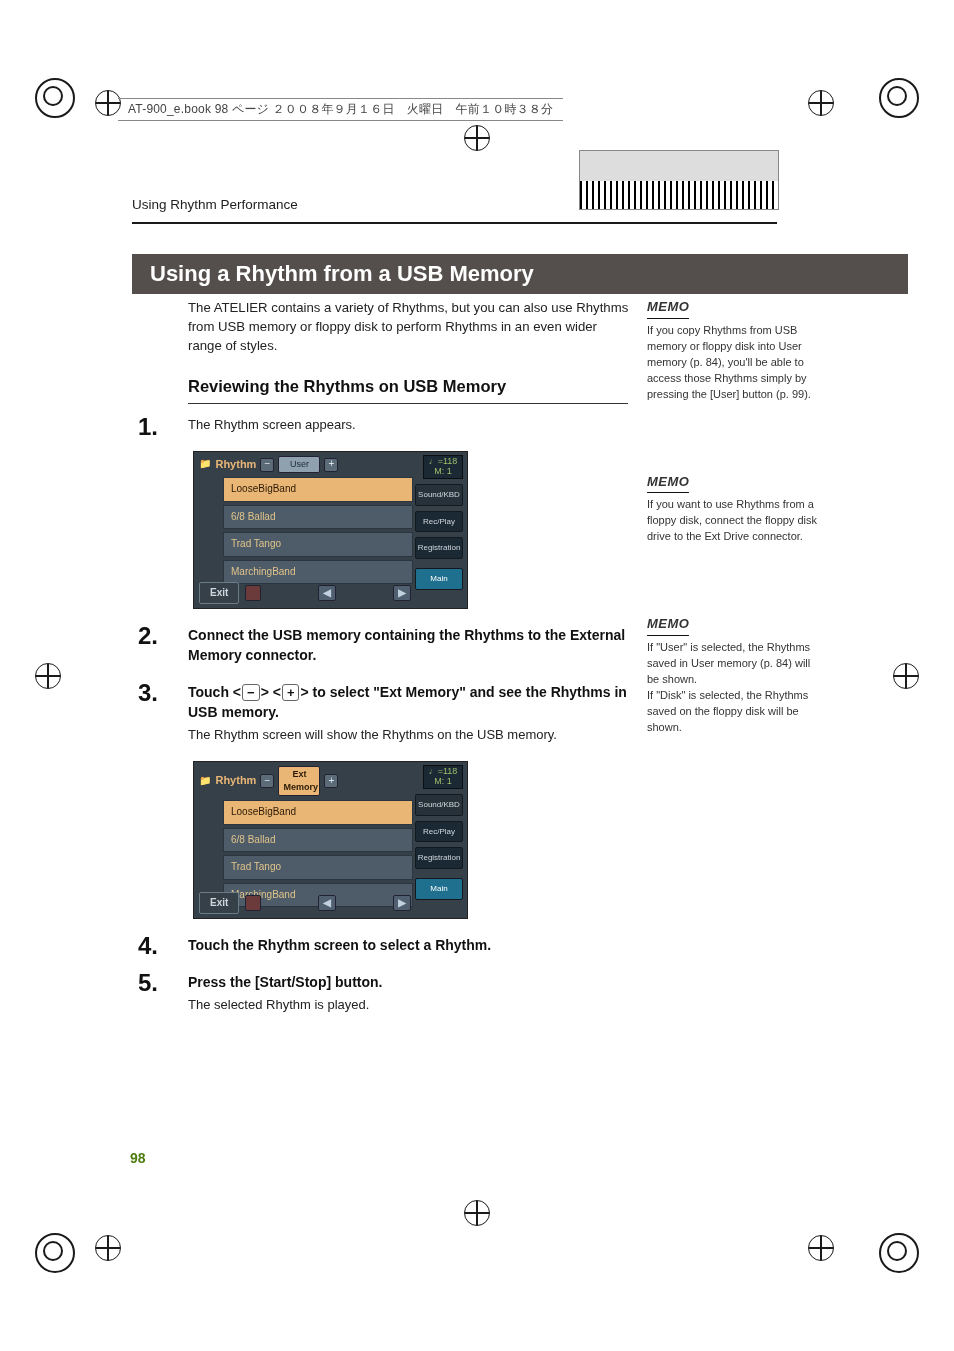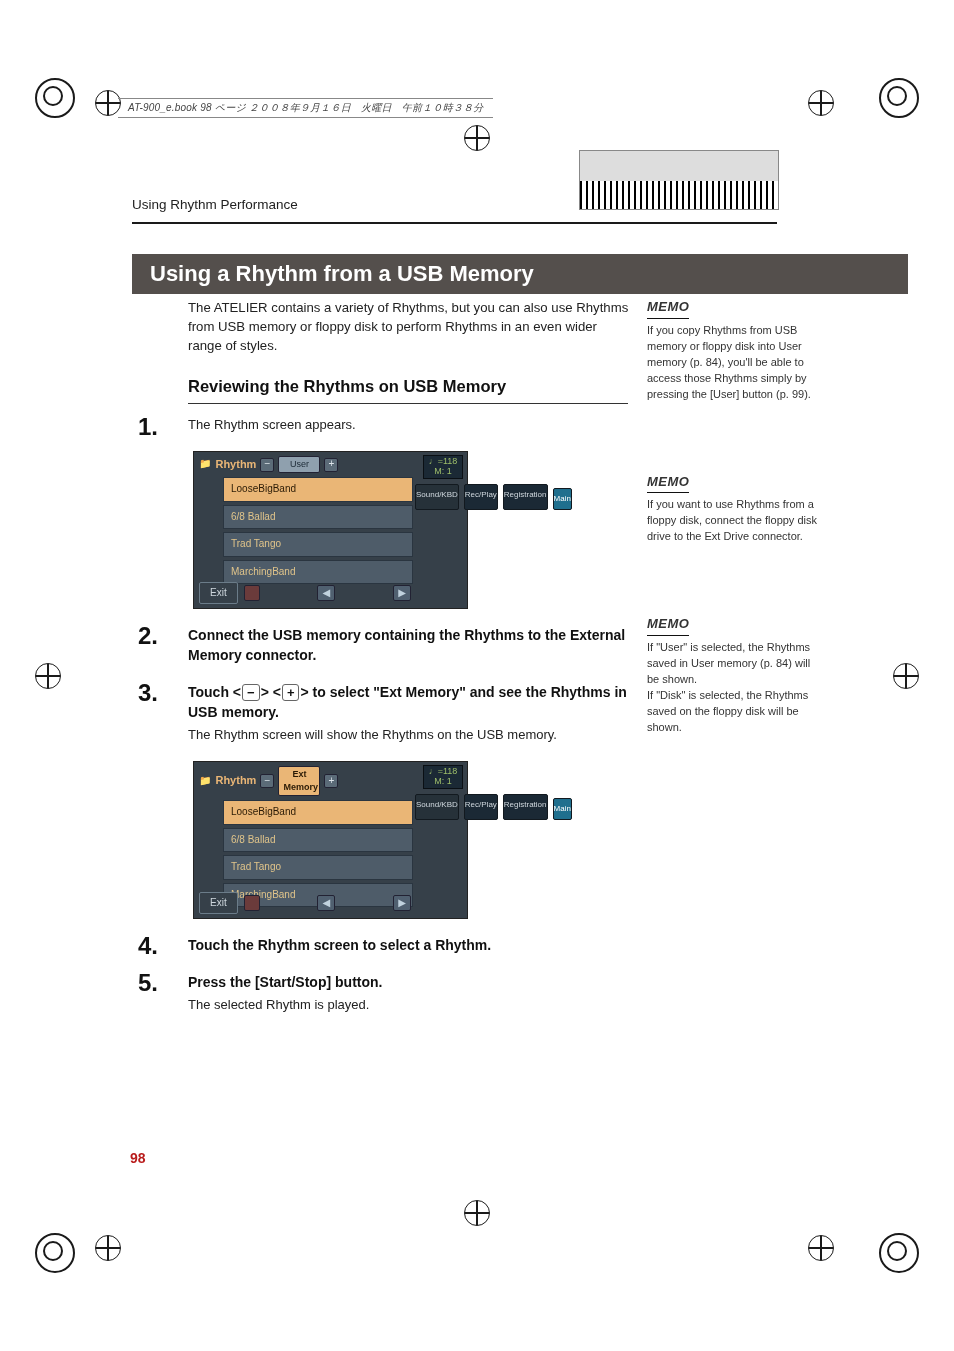--- a/index.html
+++ b/index.html
@@ -34,24 +34,23 @@
   .cropmark.b1 { bottom: 90px; left: 95px; }
   .cropmark.b2 { bottom: 90px; right: 120px; }
   .cropmark.center-top { top: 125px; left: 50%; transform: translateX(-50%); }
   .cropmark.center-bot { bottom: 125px; left: 50%; transform: translateX(-50%); }
   .cropmark.left-mid { top: 50%; left: 35px; transform: translateY(-50%); }
   .cropmark.right-mid { top: 50%; right: 35px; transform: translateY(-50%); }
 
   
   .book-meta {
     position: absolute; top: 98px; left: 118px;
-    font-size: 10px; color: #444; letter-spacing: 0.2px;
+    font-size: 12px; color: #444; letter-spacing: 0.2px;
     border-top: 0.5px solid #888; border-bottom: 0.5px solid #888;
     padding: 2px 10px;
-    font-style: italic;
   }
 
   
   .keyboard-illus {
     position: absolute; top: 150px; right: 175px;
     width: 200px; height: 60px;
     border: 1px solid #888;
     background:
       repeating-linear-gradient(90deg,#000 0 2px,#fff 2px 6px) bottom/100% 28px no-repeat,
       linear-gradient(#ddd,#ddd) top/100% 32px no-repeat;
@@ -112,25 +111,25 @@
   }
   .rs-titlebar { display:flex; align-items:center; gap:4px; padding:4px 5px; }
   .rs-titlebar .lbl { color:#eab676; font-weight:bold; font-size:11px; }
   .rs-titlebar .chip { background:#8fa0ae; color:#1b2935; padding:1px 4px; border-radius:2px; border:1px solid #223; font-size:9px; text-align:center; }
   .rs-titlebar .btn { width:14px; height:14px; background:#5b6b78; border:1px solid #223; border-radius:2px; display:inline-flex; align-items:center; justify-content:center; font-size:10px; }
   .rs-titlebar .page { background:#2b8fbf; color:#fff; padding:1px 4px; border-radius:2px; font-size:9px; margin-left:auto; }
   .rs-tempo { position:absolute; top:3px; right:4px; width:40px; height:24px; background:#1b2935; border:1px solid #0a0f14; color:#9fbf6a; line-height:1.1; text-align:center; font-size:9px; padding-top:1px;}
   .rs-list { padding: 0 5px; margin-left: 24px; }
   .rs-item { background:#4e5c69; border:1px solid #2a3540; color:#e0c48a; padding:4px 7px; margin-bottom:3px; font-size:10px; }
   .rs-item.sel { background:#eab676; color:#2a1a05; }
-  .rs-side { position:absolute; right:4px; top:32px; width:48px; display:flex; flex-direction:row; gap:5px; }
+  .rs-side { position:absolute; right:4px; top:32px; width:48px; display:flex; flex-direction:column; gap:5px; }
   .rs-side .sbtn { background:#263139; border:1px solid #12191f; color:#cfd7dd; font-size:8px; text-align:center; padding:4px 0; border-radius:2px;}
   .rs-side .sbtn.dark { background:#1b2935; }
   .rs-side .sbtn.main { background:#1f6f8e; color:#fff; margin-top:4px;}
-  .rs-bottom { position:absolute; bottom:4px; left:5px; right:56px; display:flex; align-items:center; gap:6px; }
+  .rs-bottom { position:absolute; bottom:4px; left:5px; right:56px; display:flex; align-items:center; gap:6px;font-weight:bold; }
   .rs-bottom .exit { background:#364049; border:1px solid #6b7c89; color:#cfd7dd; padding:3px 10px; border-radius:2px; font-size:10px;}
   .rs-bottom .sq { width:16px; height:16px; background:#6b3b3b; border:1px solid #223; border-radius:2px; }
   .rs-bottom .arrow { width:18px; height:16px; background:#506070; border:1px solid #223; border-radius:2px; display:flex; align-items:center; justify-content:center; color:#c1d2de; margin-left:auto;}
 
   .miniarrow { display:inline-block; border:1px solid #666; border-radius:3px; padding:0 4px; font-size:13px; line-height:1.2; margin:0 1px; }
 
   
   .sidebar {
     position: absolute; top: 298px; left: 647px; width: 175px;
     font-size: 11px; color: #333; line-height: 1.45;
@@ -141,21 +140,21 @@
     font-weight:bold; letter-spacing:1px; margin-bottom:4px;
   }
   .memo-label {
     display:inline-block; font-style:italic; font-weight:bold; font-size:13px;
     border-bottom:1.5px solid #111; padding-bottom:1px; margin-bottom:4px; letter-spacing:0.5px;
   }
 
   
   .page-number {
     position: absolute; left: 130px; bottom: 185px;
-    font-weight: bold; font-size: 14px; color: #b91c1c;
+    font-weight: bold; font-size: 14px; color: #4d7c0f;
   }
 
   
   .center-chip {
     width:42px; text-align:center;
   }
   .center-chip.ext { background:#eab676; color:#2a1a05; font-weight:bold; }
 </style>
 </head>
 <body>

